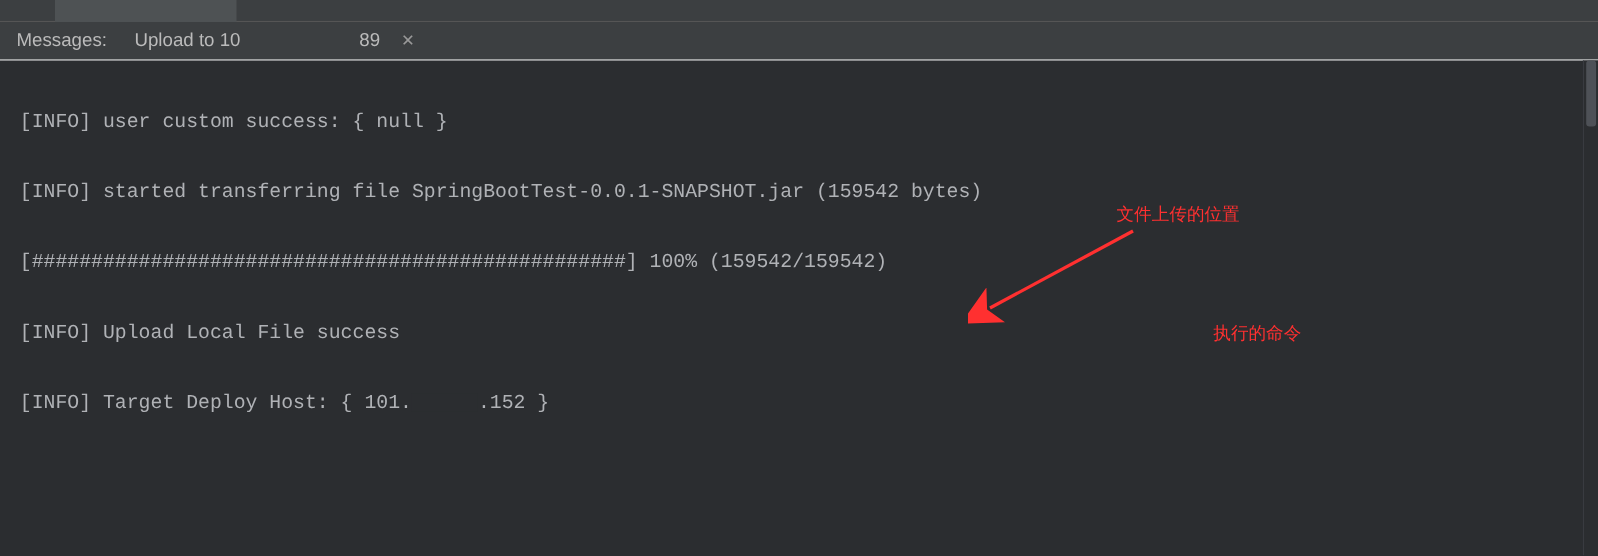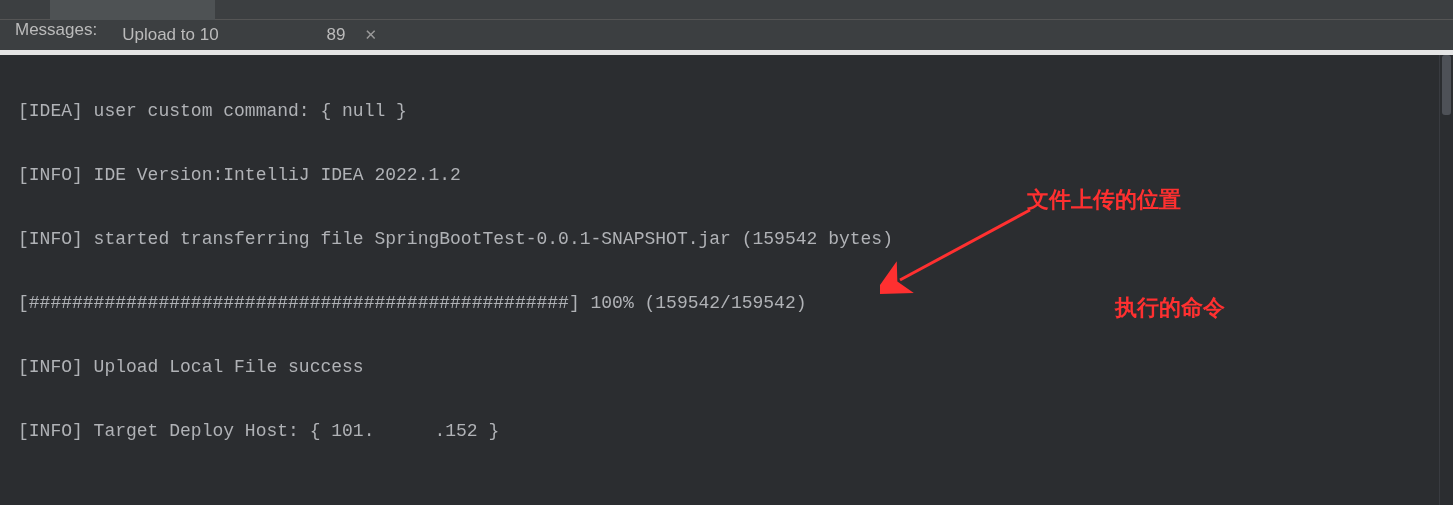--- a/index.html
+++ b/index.html
@@ -17,21 +17,22 @@
   }
   .top-strip {
     height: 20px;
     background: #3c3f41;
     border-bottom: 1px solid #555;
   }
   .tab-strip {
     height: 35px;
     background: #3c3f41;
     display: flex;
-    border-bottom: 5px solid #e5e5e5;
+    align-items: center;
+    border-bottom: 1px solid #e5e5e5;
     padding-left: 15px;
     font-family: -apple-system, "Segoe UI", sans-serif;
     font-size: 17px;
     color: #bbbbbb;
   }
   .tab-strip .label { margin-right: 15px; }
   .tab {
     display: flex;
     align-items: center;
     gap: 19px;
@@ -48,24 +49,23 @@
     padding: 8px 18px;
     line-height: 32px;
     white-space: pre;
     color: #b0b2b6;
   }
   .console .line { display:block; }
   .annot {
     position: absolute;
     color: #ff3030;
     font-family: "Microsoft YaHei", "PingFang SC", sans-serif;
-    font-size: 22px;
-    font-weight: 700;
+    font-size: 16px;
+    font-weight: 400;
     pointer-events: none;
-    margin-left: 12px;
   }
   .arrow {
     position: absolute;
     pointer-events: none;
   }
   .scrollbar-right {
     position: absolute;
     right: 0;
     top: 55px;
     bottom: 0;
@@ -103,22 +103,21 @@
   <span class="label">Messages:</span>
   <div class="tab">
     <span>Upload to 10</span>
       <span style="display:inline-block;width:70px;"></span>
       <span>89</span>
     <span class="close">✕</span>
   </div>
 </div>
 
 <div class="console">
-<span class="line">[IDEA] user custom command: { null }</span>
-<span class="line">[INFO] IDE Version:IntelliJ IDEA 2022.1.2</span>
+<span class="line">[INFO] user custom success: { null }</span>
 <span class="line">[INFO] started transferring file SpringBootTest-0.0.1-SNAPSHOT.jar (159542 bytes)</span>
 <span class="line">[##################################################] 100% (159542/159542)</span>
 <span class="line">[INFO] Upload Local File success</span>
 <span class="line"><span>[INFO] Target Deploy Host: { 101.</span><span style="display:inline-block;width:60px;height:16px;background:#2b2d30;vertical-align:middle;"></span><span>.152 }</span></span>
 
 
 
 
 </div>
 

